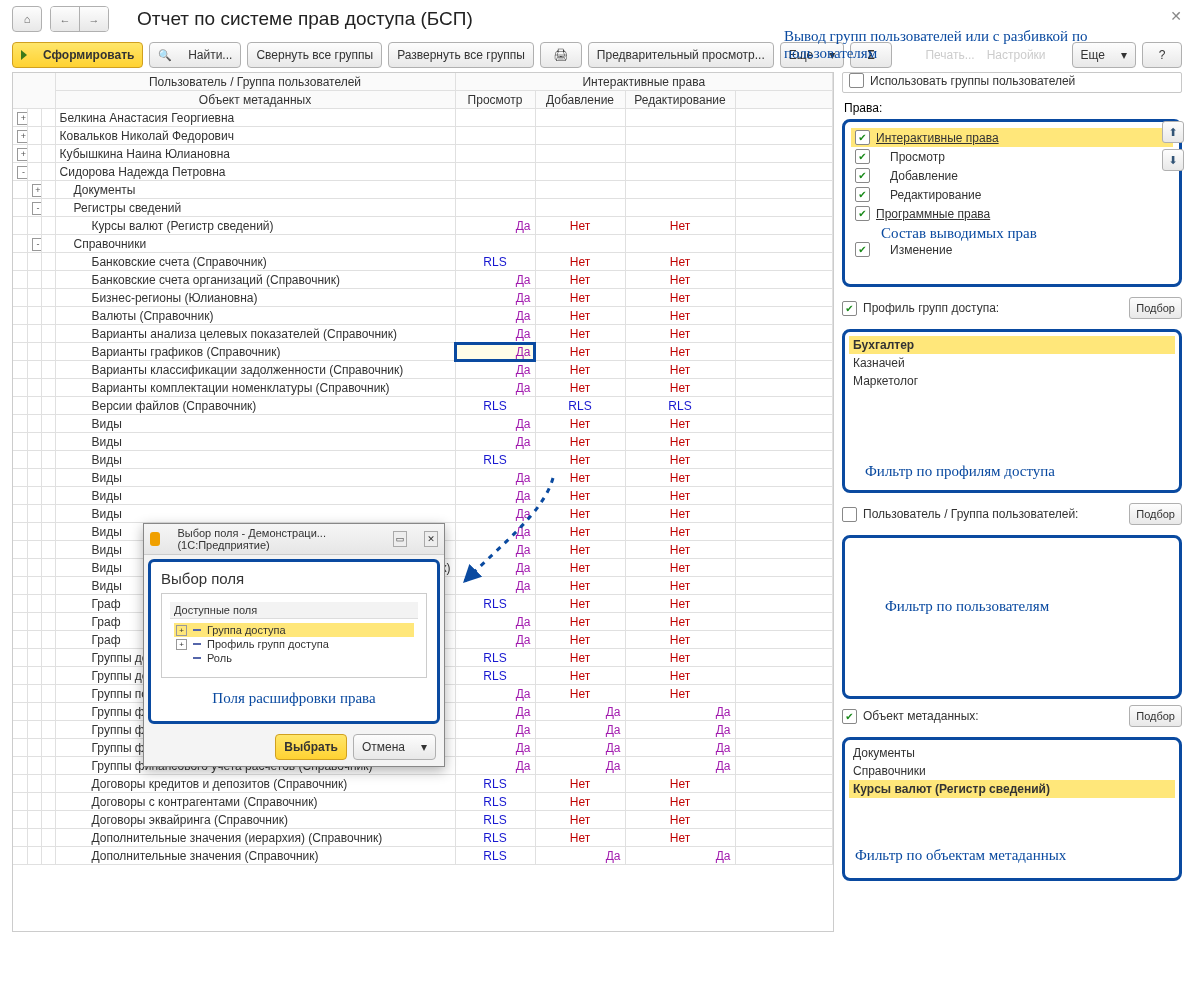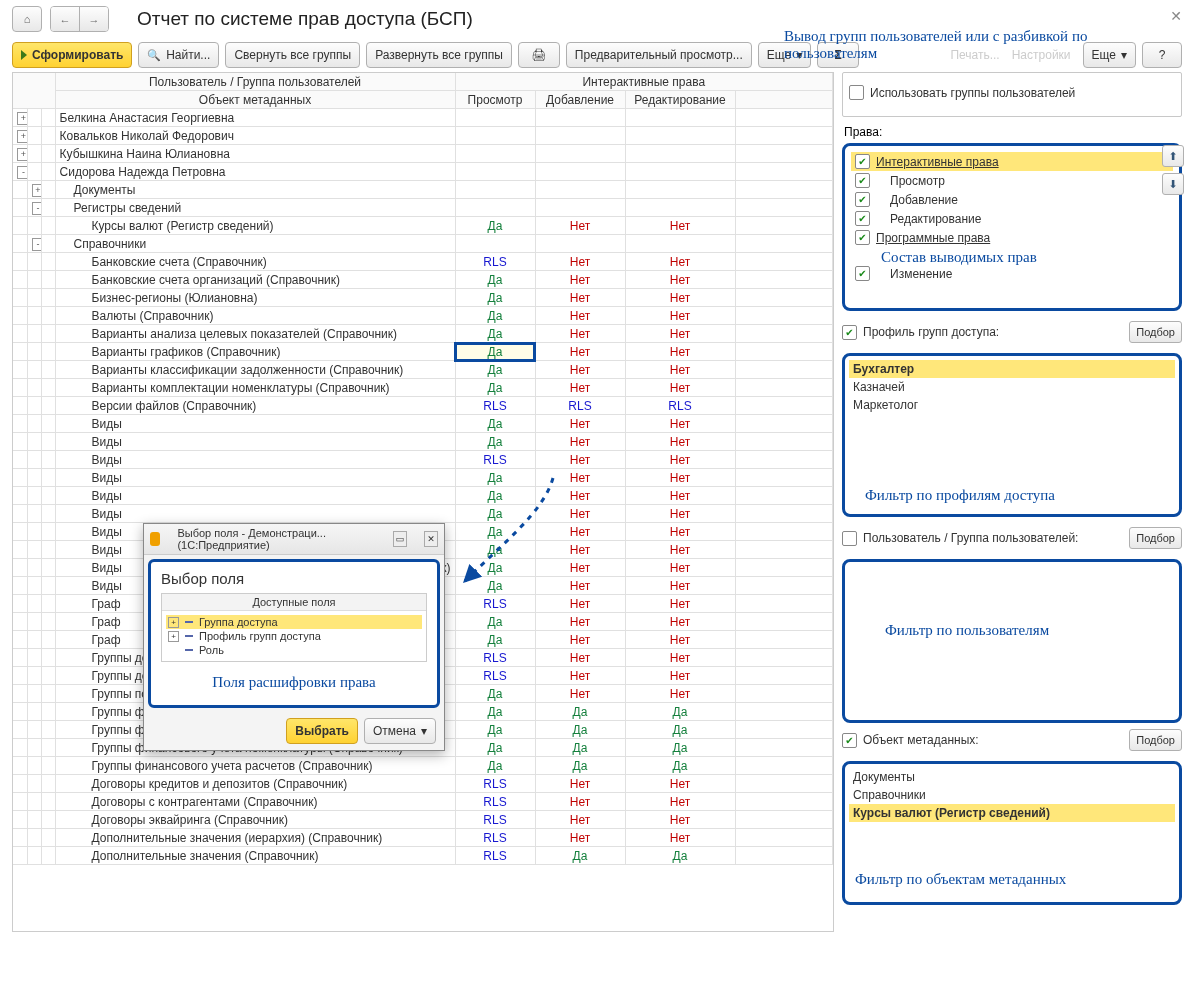--- a/index.html
+++ b/index.html
@@ -5,58 +5,58 @@
   body { margin:0; font-family:Arial,sans-serif; font-size:12px; background:#fff; color:#333; }
   .window { width:1194px; height:984px; position:relative; overflow:hidden; }
   .titlebar { display:flex; align-items:center; padding:6px 12px; gap:8px; }
   .nav-btn { width:28px; height:24px; border:1px solid #b0b0b0; border-radius:4px; background:linear-gradient(#fdfdfd,#e8e8e8); display:flex; align-items:center; justify-content:center; cursor:pointer; font-size:11px; color:#666; }
   .nav-group { display:flex; border:1px solid #b0b0b0; border-radius:4px; overflow:hidden; }
   .nav-group .nav-btn { border:none; border-right:1px solid #b0b0b0; border-radius:0; }
   .nav-group .nav-btn:last-child { border-right:none; }
   .title { font-size:19px; color:#222; margin-left:20px; }
   .close-x { position:absolute; right:12px; top:8px; cursor:pointer; color:#888; font-size:14px; }
   .toolbar { display:flex; align-items:center; padding:4px 12px; gap:6px; flex-wrap:wrap; }
-  .btn { height:24px; padding:0 8px; border:1px solid #b0b0b0; border-radius:4px; background:linear-gradient(#fdfdfd,#e8e8e8); display:inline-flex; align-items:center; cursor:pointer; white-space:nowrap; gap:5px; font-size:12px; }
+  .btn { height:24px; padding:0 8px; border:1px solid #b0b0b0; border-radius:4px; background:linear-gradient(#fdfdfd,#e8e8e8); display:inline-flex; align-items:center; cursor:pointer; white-space:nowrap; gap:16px; font-size:12px; }
   .btn-primary { background:linear-gradient(#ffe66a,#ffd232); border-color:#d0a020; font-weight:bold; }
   .btn .tri { width:0; height:0; border-left:6px solid #3a7a1a; border-top:5px solid transparent; border-bottom:5px solid transparent; }
   .btn .mag { font-size:11px; }
   .main { display:flex; padding:0 12px 12px 12px; height:860px; gap:8px; }
   .left { flex:1; border:1px solid #ccc; position:relative; overflow:hidden; background:#fff; }
   .right { width:340px; display:flex; flex-direction:column; gap:6px; position:relative; }
   table.report { width:100%; border-collapse:collapse; table-layout:fixed; }
   table.report td { border-right:1px solid #e0e0e0; border-bottom:1px solid #e0e0e0; padding:1px 4px; height:15px; white-space:nowrap; overflow:hidden; }
   .user-row { font-weight:normal; }
   .indent1 { padding-left:18px !important; }
   .indent2 { padding-left:36px !important; }
-  .da { color:#15803d; text-align:center; }
+  .da { color:#a21caf; text-align:right; }
   .net { color:#c00000; text-align:center; }
   .rls { color:#1818d0; text-align:center; }
   .tree-btn { width:11px; height:11px; border:1px solid #999; display:inline-flex; align-items:center; justify-content:center; font-size:9px; line-height:9px; cursor:pointer; background:#fff; color:#555; }
   .highlight-cell { outline:3px solid #0a4aa0; outline-offset:-2px; background:#fffde8; }
-  .panel { border:1px solid #c8c8c8; border-radius:2px; padding:12px 6px; position:relative; }
+  .panel { border:1px solid #c8c8c8; border-radius:2px; padding:0 6px; position:relative; }
   .panel-head { display:flex; align-items:center; gap:6px; margin-bottom:4px; }
   .chk { width:13px; height:13px; border:1px solid #888; border-radius:2px; display:inline-flex; align-items:center; justify-content:center; cursor:pointer; font-size:10px; color:#1a8a1a; background:#fff; }
   .chk.checked::after { content:"✔"; }
   .list { border:3px solid #0a4aa0; border-radius:8px; padding:6px; min-height:50px; background:#fff; }
   .list-row { display:flex; align-items:center; gap:6px; padding:2px 4px; }
   .list-row.sel { background:#ffe77a; }
   .annotation { color:#0a4aa0; font-family:"Comic Sans MS",cursive; font-size:15px; position:absolute; }
   .small-btn { height:20px; padding:0 6px; border:1px solid #b0b0b0; border-radius:3px; background:linear-gradient(#fdfdfd,#e8e8e8); cursor:pointer; font-size:11px; display:inline-flex; align-items:center; }
   .rights-label { color:#000000; font-weight:normal; padding:2px 0 4px 2px; }
   .hdr-row td { background:#fafafa; }
   .arrow-btn { width:20px; height:20px; border:1px solid #b0b0b0; border-radius:3px; background:linear-gradient(#fdfdfd,#e8e8e8); display:flex; align-items:center; justify-content:center; cursor:pointer; font-size:11px; color:#357; }
   
   .dialog { position:absolute; left:130px; top:450px; width:300px; border:1px solid #888; background:#f4f4f4; box-shadow:0 4px 12px rgba(0,0,0,0.3); z-index:50; }
   .dialog-tb { background:linear-gradient(#f6f6f6,#e6e6e6); display:flex; align-items:center; padding:3px 6px; border-bottom:1px solid #ccc; font-size:11px; gap:17px; }
   .dialog-tb .ic { width:14px; height:14px; background:#f0a000; border-radius:3px; display:inline-block; }
   .dialog-tb .sp { flex:1; }
   .dialog-tb .wbtn { width:16px; height:14px; border:1px solid #aaa; background:#eee; display:inline-flex; align-items:center; justify-content:center; font-size:9px; cursor:pointer; }
   .dialog-body { padding:8px 10px 10px 10px; background:#fff; border:3px solid #0a4aa0; border-radius:6px; margin:4px; }
   .dialog-title { font-size:15px; margin-bottom:6px; }
-  .field-list { border:1px solid #ccc; padding:4px; font-size:11px;text-align:center; }
+  .field-list { border:1px solid #ccc; padding:12px; font-size:11px; }
   .field-list .hdr { background:#f3f3f3; border-bottom:1px solid #ddd; padding:2px 4px; margin:-4px -4px 4px -4px; }
   .field-row { display:flex; align-items:center; gap:6px; padding:1px 2px; }
   .field-row.sel { background:#ffe77a; }
   .field-row .exp { width:9px; height:9px; border:1px solid #999; font-size:8px; display:inline-flex; align-items:center; justify-content:center; }
   .field-row .dash { width:8px; height:2px; background:#56a; }
   .dialog-foot { display:flex; justify-content:flex-end; gap:6px; padding:6px 8px; background:#f4f4f4; }
   .arrow-svg { position:absolute; pointer-events:none; z-index:40; }
   .opt-list { border:3px solid #0a4aa0; border-radius:8px; padding:4px; background:#fff; font-size:12px; position:relative; }
   .opt-row { padding:2px 4px; }
   .opt-row.sel { background:#ffe77a;font-weight:bold; }
@@ -90,21 +90,21 @@
         <span>Найти...</span>
       </div>
     <div class="btn">Свернуть все группы</div>
     <div class="btn">Развернуть все группы</div>
     <div class="btn" style="width:24px;justify-content:center">🖨</div>
     <div class="btn">Предварительный просмотр...</div>
     <div class="btn"><span>Еще</span> ▾</div>
     <div class="btn" style="width:24px;justify-content:center;font-weight:bold">Σ</div>
     <div style="flex:1"></div>
     <span class="hidden-behind" style="margin-right:6px">Печать...</span>
-    <span class="hidden-behind" style="margin-right:6px">Настройки</span>
+    <span class="hidden-behind" style="margin-right:20px">Настройки</span>
     <div class="btn"><span>Еще</span> ▾</div>
     <div class="btn" style="width:22px;justify-content:center">?</div>
   </div>
 
   <div class="main">
 
     <div class="left">
       <table class="report">
         <colgroup>
           <col style="width:14px">

